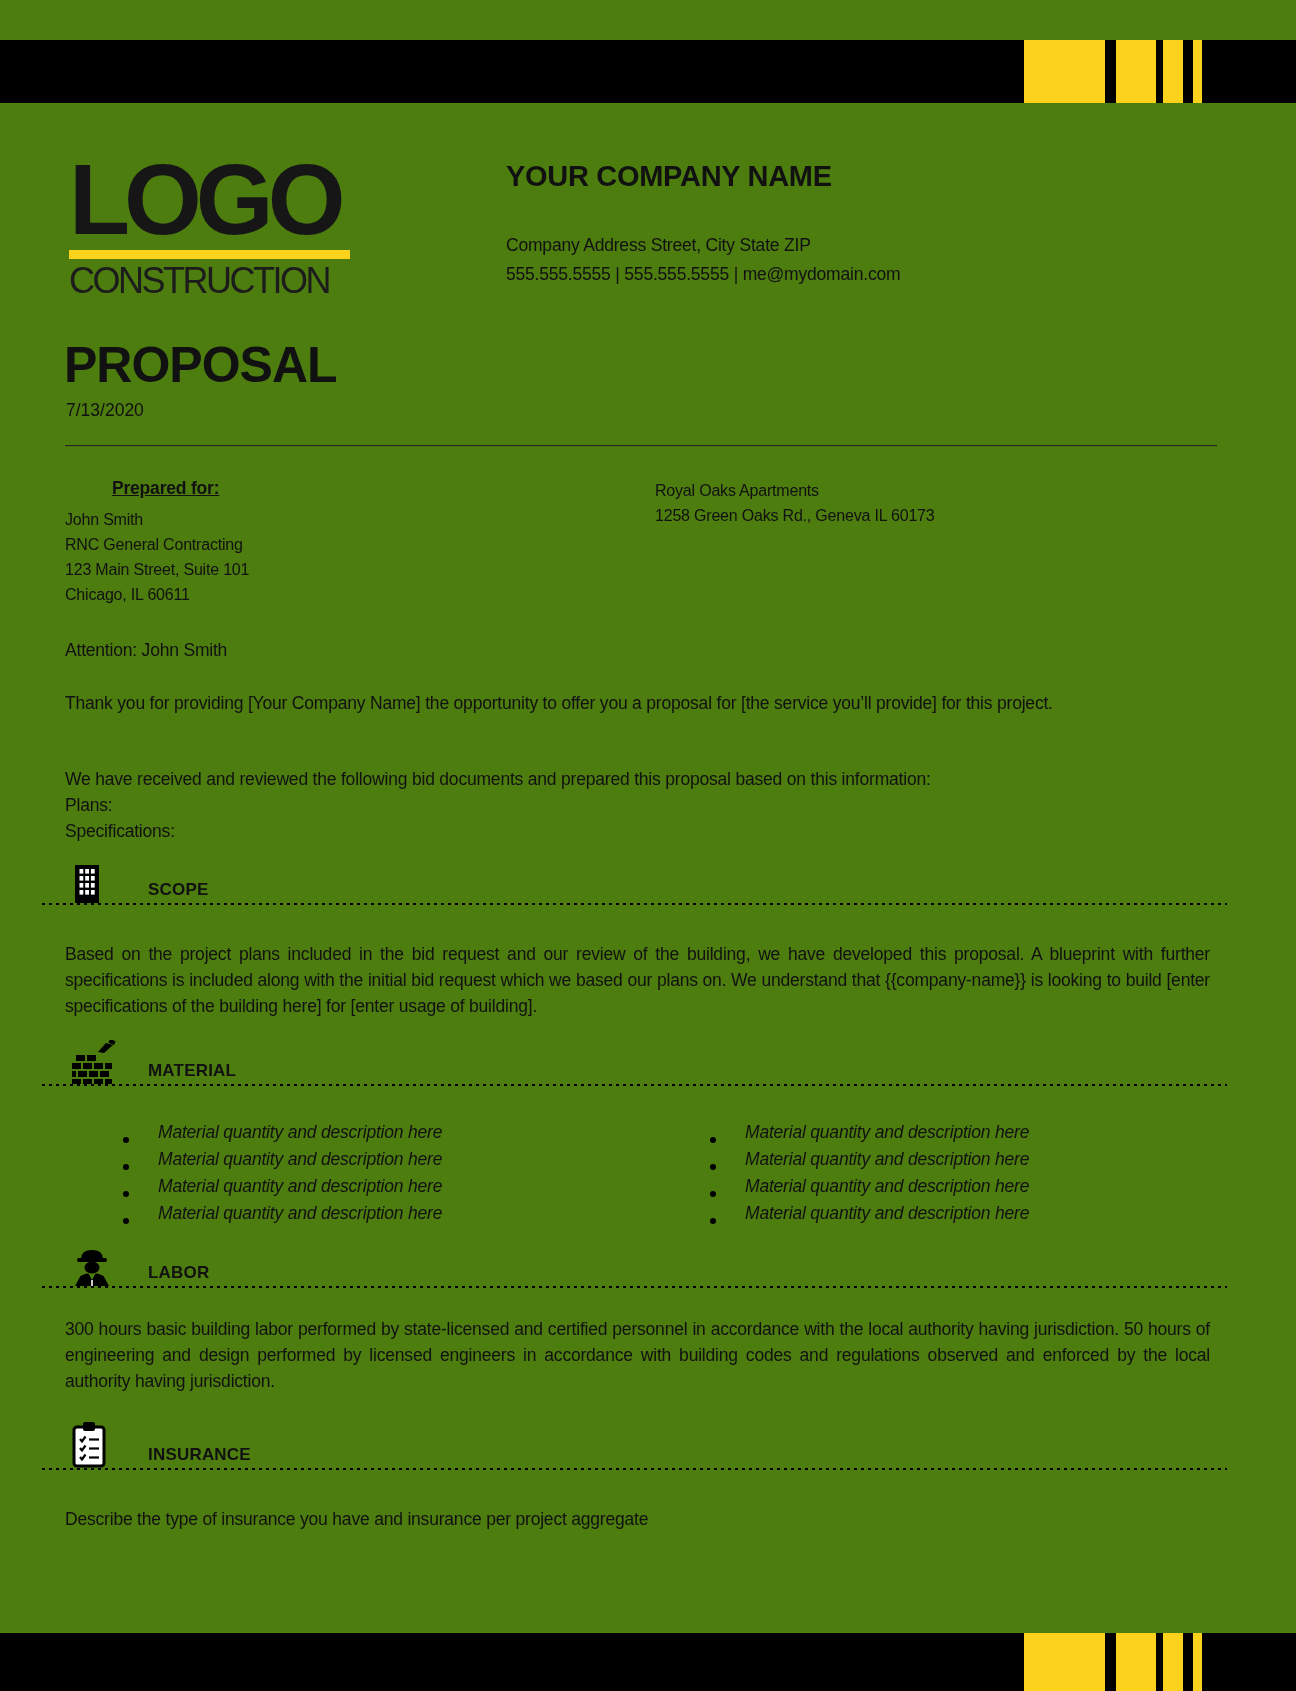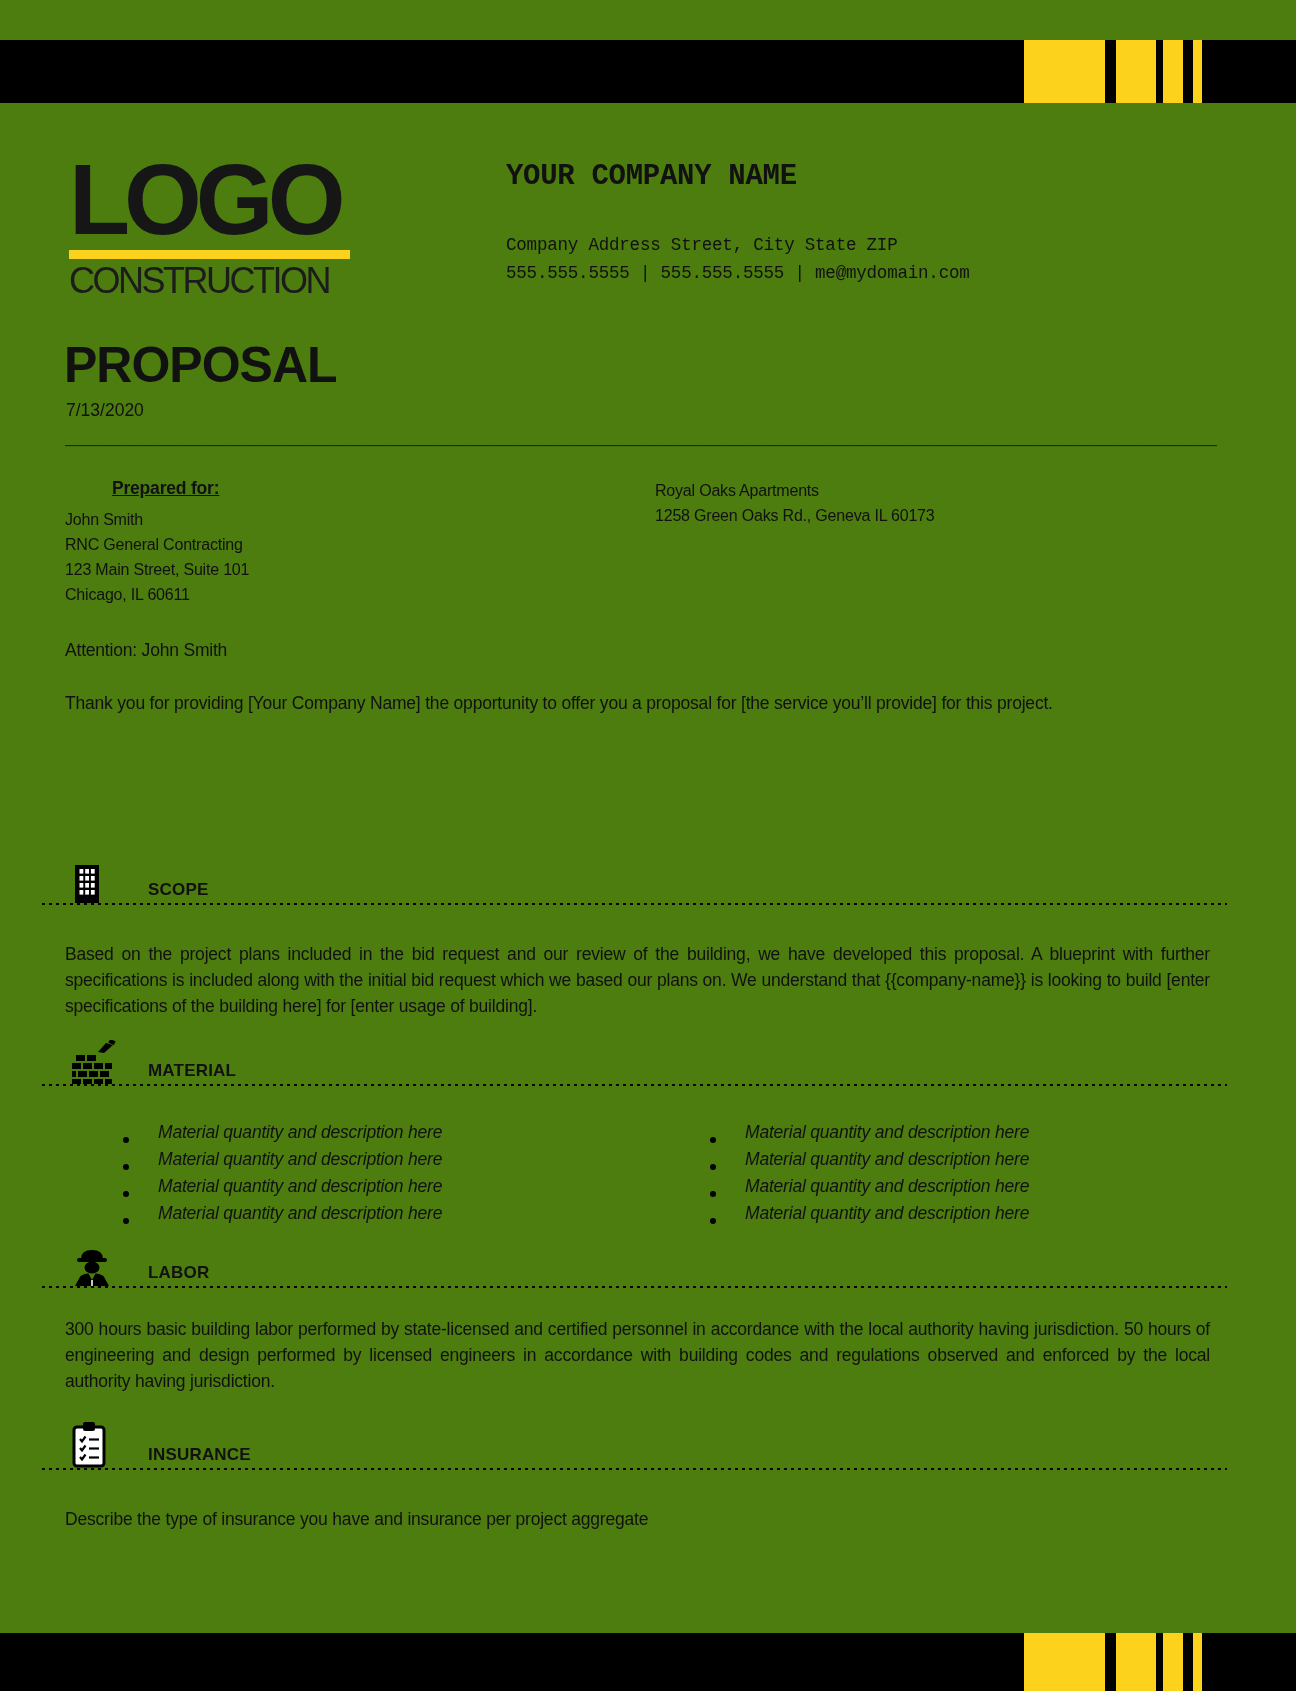--- a/index.html
+++ b/index.html
@@ -29,21 +29,21 @@
     font-size:100px; font-weight:bold; letter-spacing:-6px;
     line-height:0.95; color:#161616; white-space:nowrap;
   }
   .logo-bar { width:281px; height:9px; background:#FCD21C; margin-top:3px; }
   .logo-sub {
     font-size:36px; font-weight:400; letter-spacing:-2.5px;
     color:#1c1c1c; margin-top:1px; white-space:nowrap;
   }
 
   
-  .company { position:absolute; left:506px; top:160px;font-family:Liberation Mono, monospace; }
+  .company { position:absolute; left:506px; top:160px; }
   .company-name { font-size:29px; font-weight:bold; letter-spacing:-0.3px; color:#111; }
   .company-address { font-size:17.5px; margin-top:42px; letter-spacing:-0.2px; }
   .company-contact { font-size:17.5px; margin-top:8px; letter-spacing:-0.2px; }
 
   
   .doc-title { position:absolute; left:64px; top:336px; font-size:50px; font-weight:bold; letter-spacing:-1px; }
   .doc-date  { position:absolute; left:66px; top:400px; font-size:17.5px; }
 
   .divider {
     position:absolute; left:65px; top:428px; width:1152px; height:24px;
@@ -135,20 +135,25 @@
     </div>
     <div class="info-col-right">
       <div class="info-line">Royal Oaks Apartments</div>
       <div class="info-line">1258 Green Oaks Rd., Geneva IL 60173</div>
     </div>
   </div>
 
   <div class="attention">Attention: John Smith</div>
 
   <div class="para para-intro1">Thank you for providing [Your Company Name] the opportunity to offer you a proposal for [the service you’ll provide] for this project.</div>
+  <div class="para para-intro2">
+    <div>We have received and reviewed the following bid documents and prepared this proposal based on this information:</div>
+    <div>Plans:</div>
+    <div>Specifications:</div>
+  </div>
 
   <div class="section sec-scope">
     <div class="section-rule"></div>
     <span class="section-icon">
       <svg width="30" height="38" viewBox="0 0 30 38">
         <rect x="3" y="0" width="24" height="38" fill="#000"></rect>
         <g fill="#fff">
           <rect x="7.5" y="4" width="3.8" height="4.6"></rect>
             <rect x="13.2" y="4" width="3.8" height="4.6"></rect>
             <rect x="18.9" y="4" width="3.8" height="4.6"></rect>

